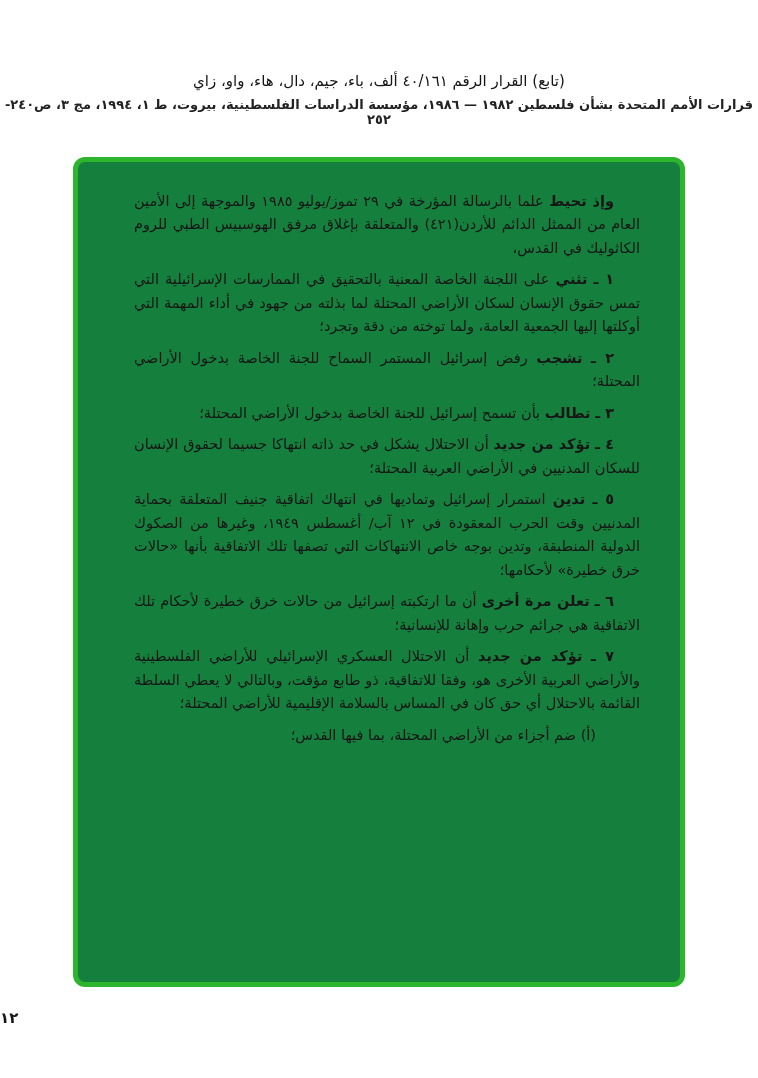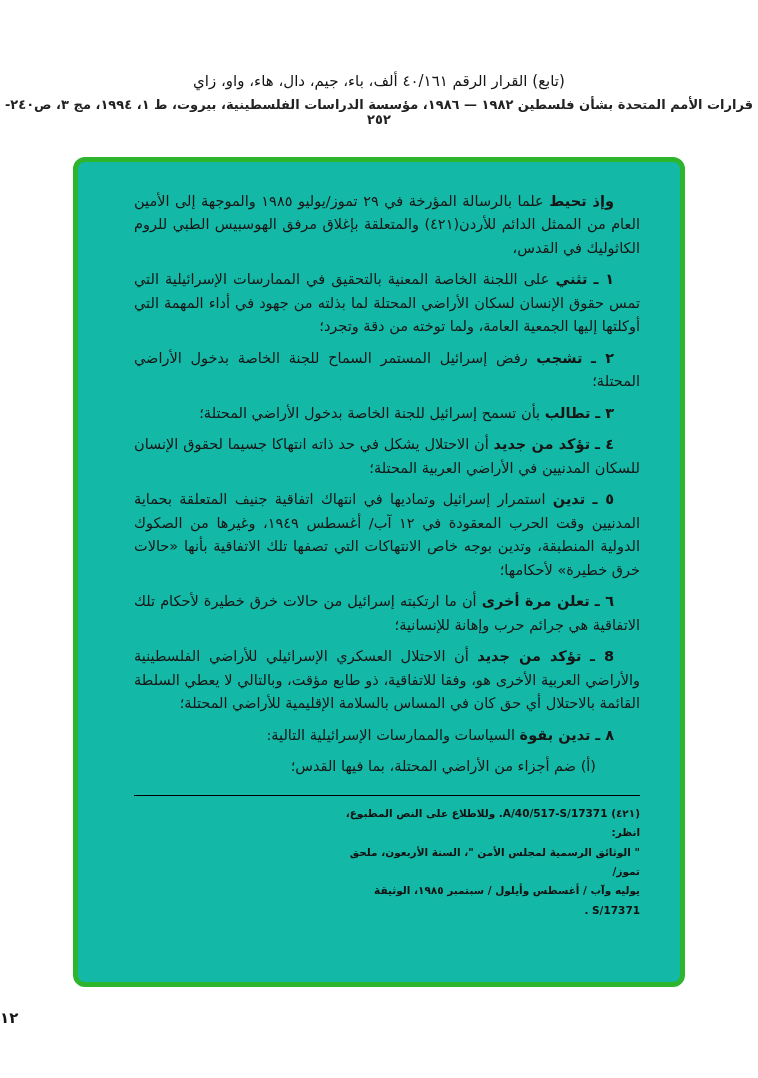--- a/index.html
+++ b/index.html
@@ -37,21 +37,21 @@
   .green-box {
     box-sizing: border-box;
     width: 612px;
     height: 830px;
     margin: 30px auto 0 auto;
     border: 5px solid #2db52d;
     border-radius: 12px;
     padding: 28px 40px 18px 56px;
     direction: rtl;
     overflow: hidden;
-    background: #14b8a6;
+    background: #15803d;
   }
   .body-text {
     font-size: 14.5px;
     line-height: 1.62;
     text-align: justify;
   }
   .para {
     margin: 0 0 8px 0;
     text-indent: 26px;
   }
@@ -112,34 +112,25 @@
       <p class="para"><span class="num">٢ ـ</span> <b class="lead">تشجب</b> <span>رفض إسرائيل المستمر السماح للجنة الخاصة بدخول الأراضي المحتلة؛</span></p>
 
       <p class="para"><span class="num">٣ ـ</span> <b class="lead">تطالب</b> <span>بأن تسمح إسرائيل للجنة الخاصة بدخول الأراضي المحتلة؛</span></p>
 
       <p class="para"><span class="num">٤ ـ</span> <b class="lead">تؤكد من جديد</b> <span>أن الاحتلال يشكل في حد ذاته انتهاكا جسيما لحقوق الإنسان للسكان المدنيين في الأراضي العربية المحتلة؛</span></p>
 
       <p class="para"><span class="num">٥ ـ</span> <b class="lead">تدين</b> <span>استمرار إسرائيل وتماديها في انتهاك اتفاقية جنيف المتعلقة بحماية المدنيين وقت الحرب المعقودة في ١٢ آب/ أغسطس ١٩٤٩، وغيرها من الصكوك الدولية المنطبقة، وتدين بوجه خاص الانتهاكات التي تصفها تلك الاتفاقية بأنها «حالات خرق خطيرة» لأحكامها؛</span></p>
 
       <p class="para"><span class="num">٦ ـ</span> <b class="lead">تعلن مرة أخرى</b> <span>أن ما ارتكبته إسرائيل من حالات خرق خطيرة لأحكام تلك الاتفاقية هي جرائم حرب وإهانة للإنسانية؛</span></p>
 
-      <p class="para"><span class="num">8 ـ</span> <b class="lead">تؤكد من جديد</b> <span>أن الاحتلال العسكري الإسرائيلي للأراضي الفلسطينية والأراضي العربية الأخرى هو، وفقا للاتفاقية، ذو طابع مؤقت، وبالتالي لا يعطي السلطة القائمة بالاحتلال أي حق كان في المساس بالسلامة الإقليمية للأراضي المحتلة؛</span></p>
+      <p class="para"><span class="num">٧ ـ</span> <b class="lead">تؤكد من جديد</b> <span>أن الاحتلال العسكري الإسرائيلي للأراضي الفلسطينية والأراضي العربية الأخرى هو، وفقا للاتفاقية، ذو طابع مؤقت، وبالتالي لا يعطي السلطة القائمة بالاحتلال أي حق كان في المساس بالسلامة الإقليمية للأراضي المحتلة؛</span></p>
 
-      <p class="para"><span class="num">٨ ـ</span> <b class="lead">تدين بقوة</b> <span>السياسات والممارسات الإسرائيلية التالية:</span></p>
 
       <p class="para subitem"><span>(أ) ضم أجزاء من الأراضي المحتلة، بما فيها القدس؛</span></p>
 
     </div>
 
-    <div class="footnote">
-      <div class="fn-block">
-        <div class="fn-line">(٤٢١) A/40/517-S/17371. وللاطلاع على النص المطبوع، انظر:</div>
-        <div class="fn-line">" الوثائق الرسمية لمجلس الأمن "، السنة الأربعون، ملحق تموز/</div>
-        <div class="fn-line">يوليه وآب / أغسطس وأيلول / سبتمبر ١٩٨٥، الوثيقة</div>
-        <div class="fn-line">S/17371 .</div>
-      </div>
-    </div>
 
   </div>
 
   <div class="page-number">١٢</div>
 
 </div>
 
 </body></html>

